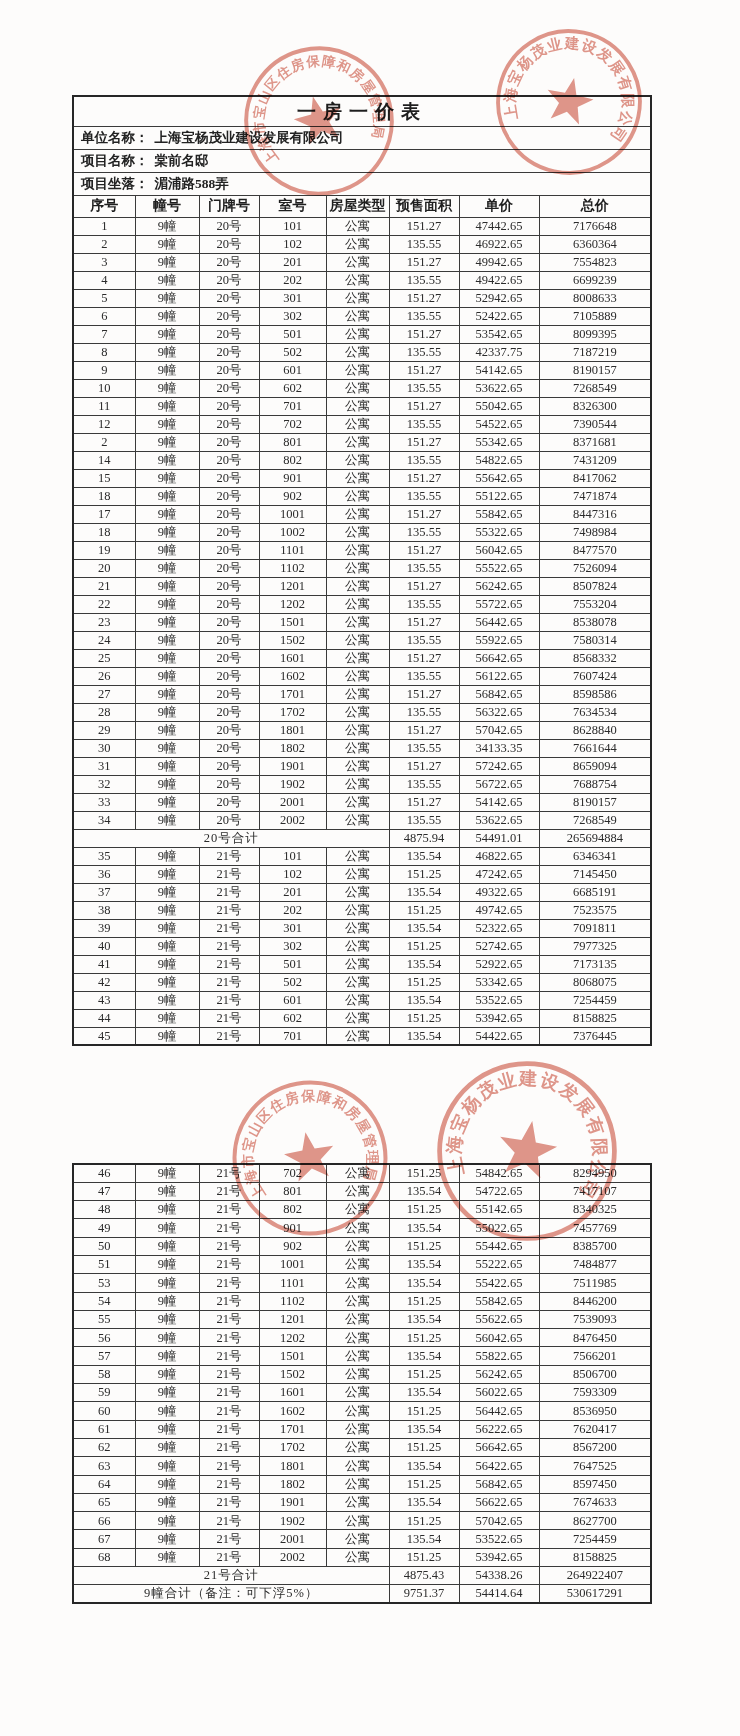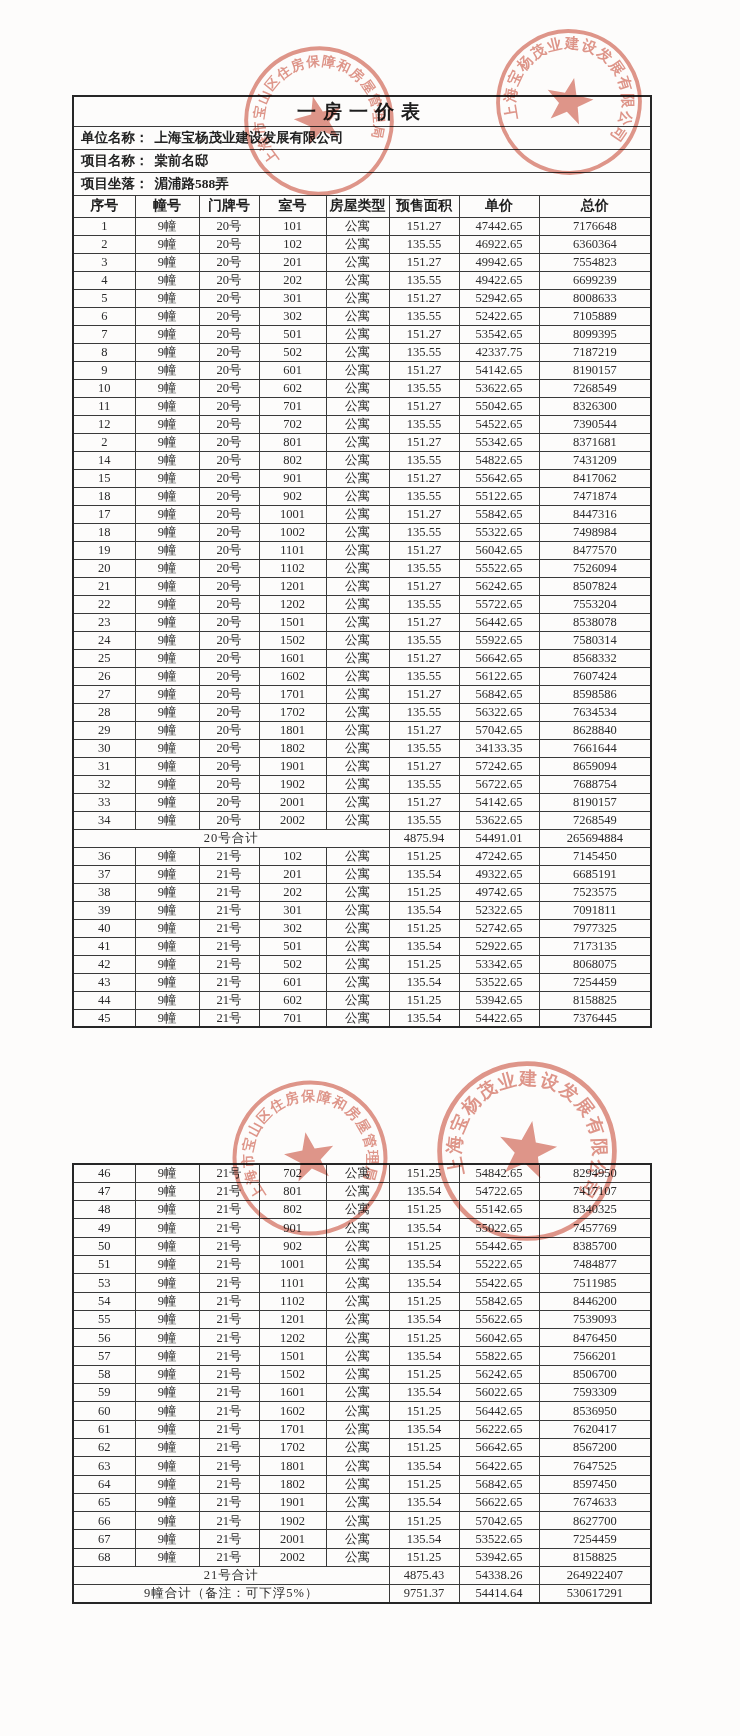--- a/index.html
+++ b/index.html
@@ -473,20 +473,30 @@
           <td>53622.65</td>
           <td>7268549</td>
         </tr>
         <tr>
           <td colspan="5" class="summary-label">20号合计</td>
           <td>4875.94</td>
           <td>54491.01</td>
           <td>265694884</td>
         </tr>
         <tr>
+          <td>35</td>
+          <td>9幢</td>
+          <td>21号</td>
+          <td>101</td>
+          <td>公寓</td>
+          <td>135.54</td>
+          <td>46822.65</td>
+          <td>6346341</td>
+        </tr>
+        <tr>
           <td>36</td>
           <td>9幢</td>
           <td>21号</td>
           <td>102</td>
           <td>公寓</td>
           <td>151.25</td>
           <td>47242.65</td>
           <td>7145450</td>
         </tr>
         <tr>

